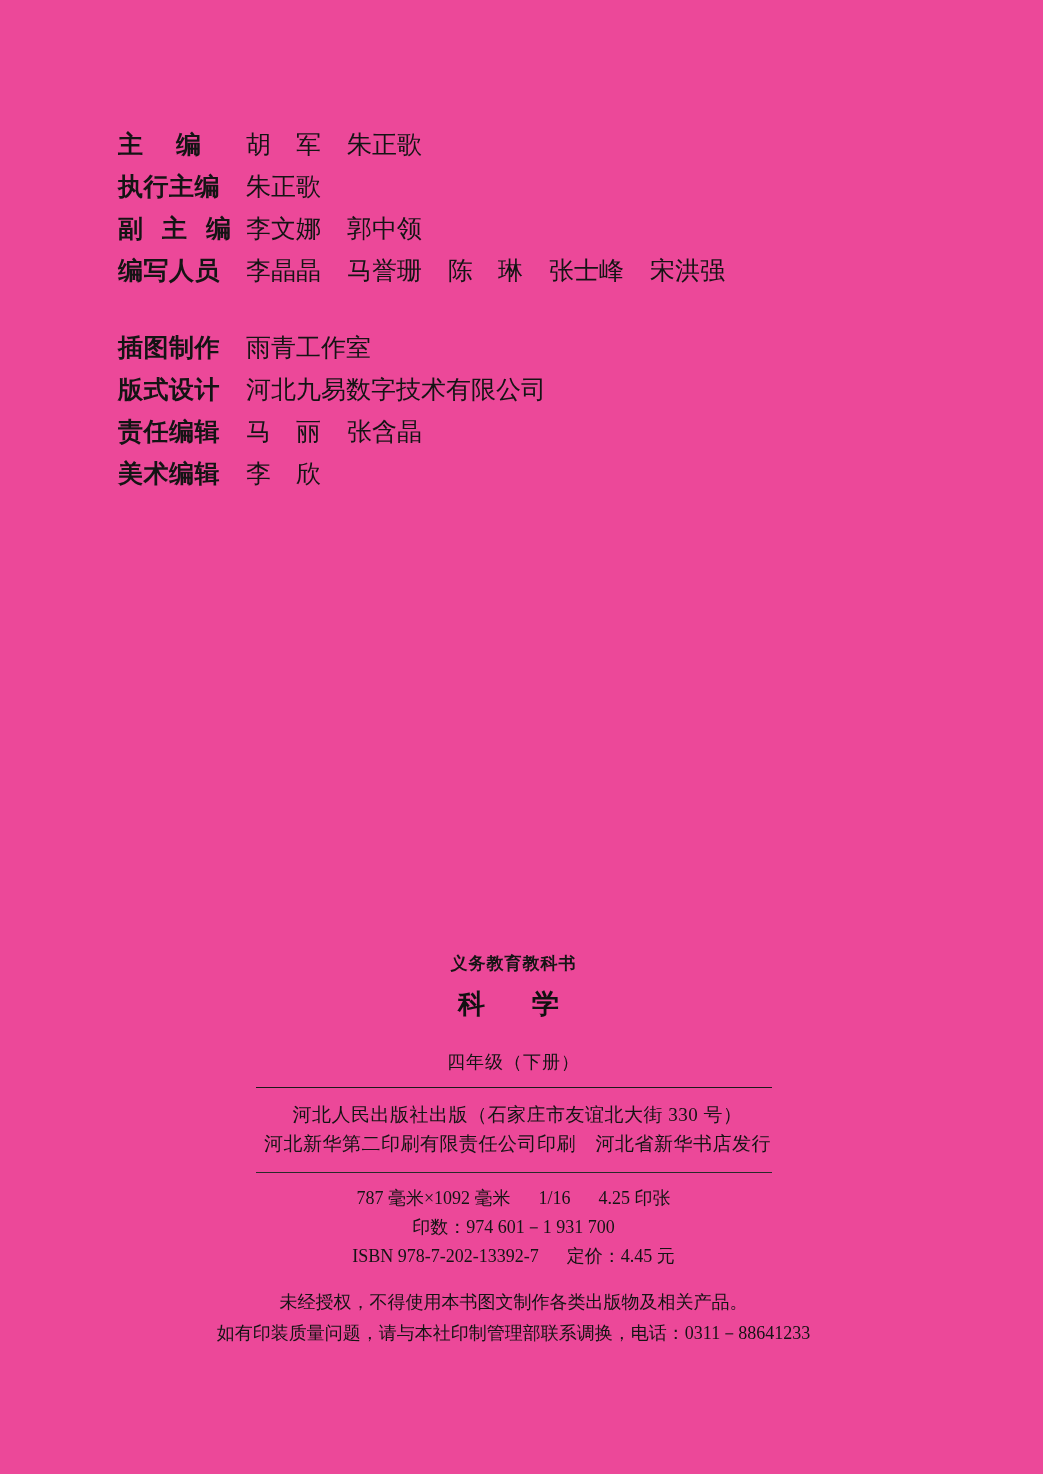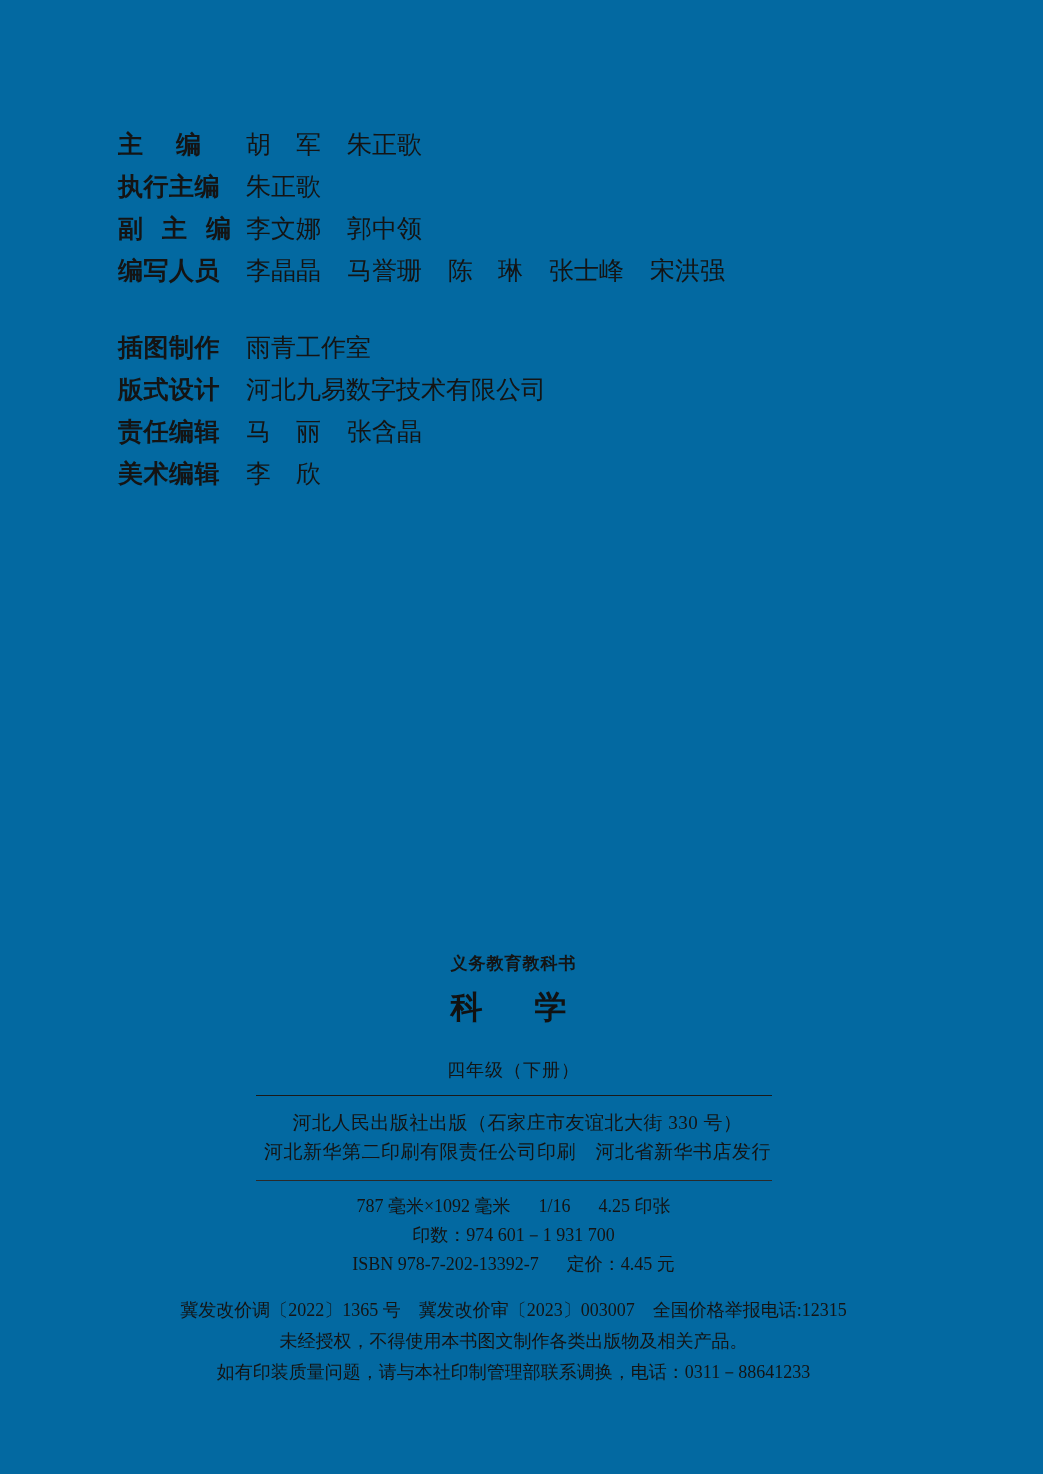--- a/index.html
+++ b/index.html
@@ -14,21 +14,21 @@
     font-family: "Liberation Serif", "DejaVu Serif", serif;
     color: #1a1a1a;
     overflow: hidden;
   }
 
   .page {
     position: absolute;
     inset: 0;
     width: 1043px;
     height: 1474px;
-    background: #0369a1;
+    background: #ec4899;
     text-decoration: underline;
   }
 
   
   .credits {
     position: absolute;
     left: 118px;
     top: 128px;
     width: 800px;
   }
@@ -81,21 +81,21 @@
   .colophon .series {
     font-family: "Liberation Sans", "DejaVu Sans", sans-serif;
     font-weight: bold;
     font-size: 17px;
     letter-spacing: 1px;
     color: #141414;
   }
   .colophon .subject {
     font-family: "Liberation Sans", "DejaVu Sans", sans-serif;
     font-weight: bold;
-    font-size: 32px;
+    font-size: 27px;
     letter-spacing: 10px;
     margin-top: 11px;
     color: #111111;
   }
   .colophon .grade {
     font-family: "Liberation Sans", "DejaVu Sans", sans-serif;
     font-size: 18px;
     letter-spacing: 1px;
     margin-top: 28px;
     color: #141414;
@@ -232,22 +232,19 @@
       <div class="line">
         <span>787 毫米×1092 毫米</span><span class="pad"></span><span>1/16</span><span class="pad"></span><span>4.25 印张</span>
       </div>
       <div class="line">印数：974 601－1 931 700</div>
       <div class="line">
         <span>ISBN 978-7-202-13392-7</span><span class="pad"></span><span>定价：4.45 元</span>
       </div>
     </div>
 
     <div class="legal-block">
-      <div class="line">
-        <span>冀发改价调〔2022〕1365 号</span><span class="pad"></span><span>冀发改价审〔2023〕003007</span><span class="pad"></span><span>全国价格举报电话:12315</span>
-      </div>
       <div class="line">未经授权，不得使用本书图文制作各类出版物及相关产品。</div>
       <div class="line">如有印装质量问题，请与本社印制管理部联系调换，电话：0311－88641233</div>
     </div>
 
   </div>
 
 </div>
 
 </body></html>

